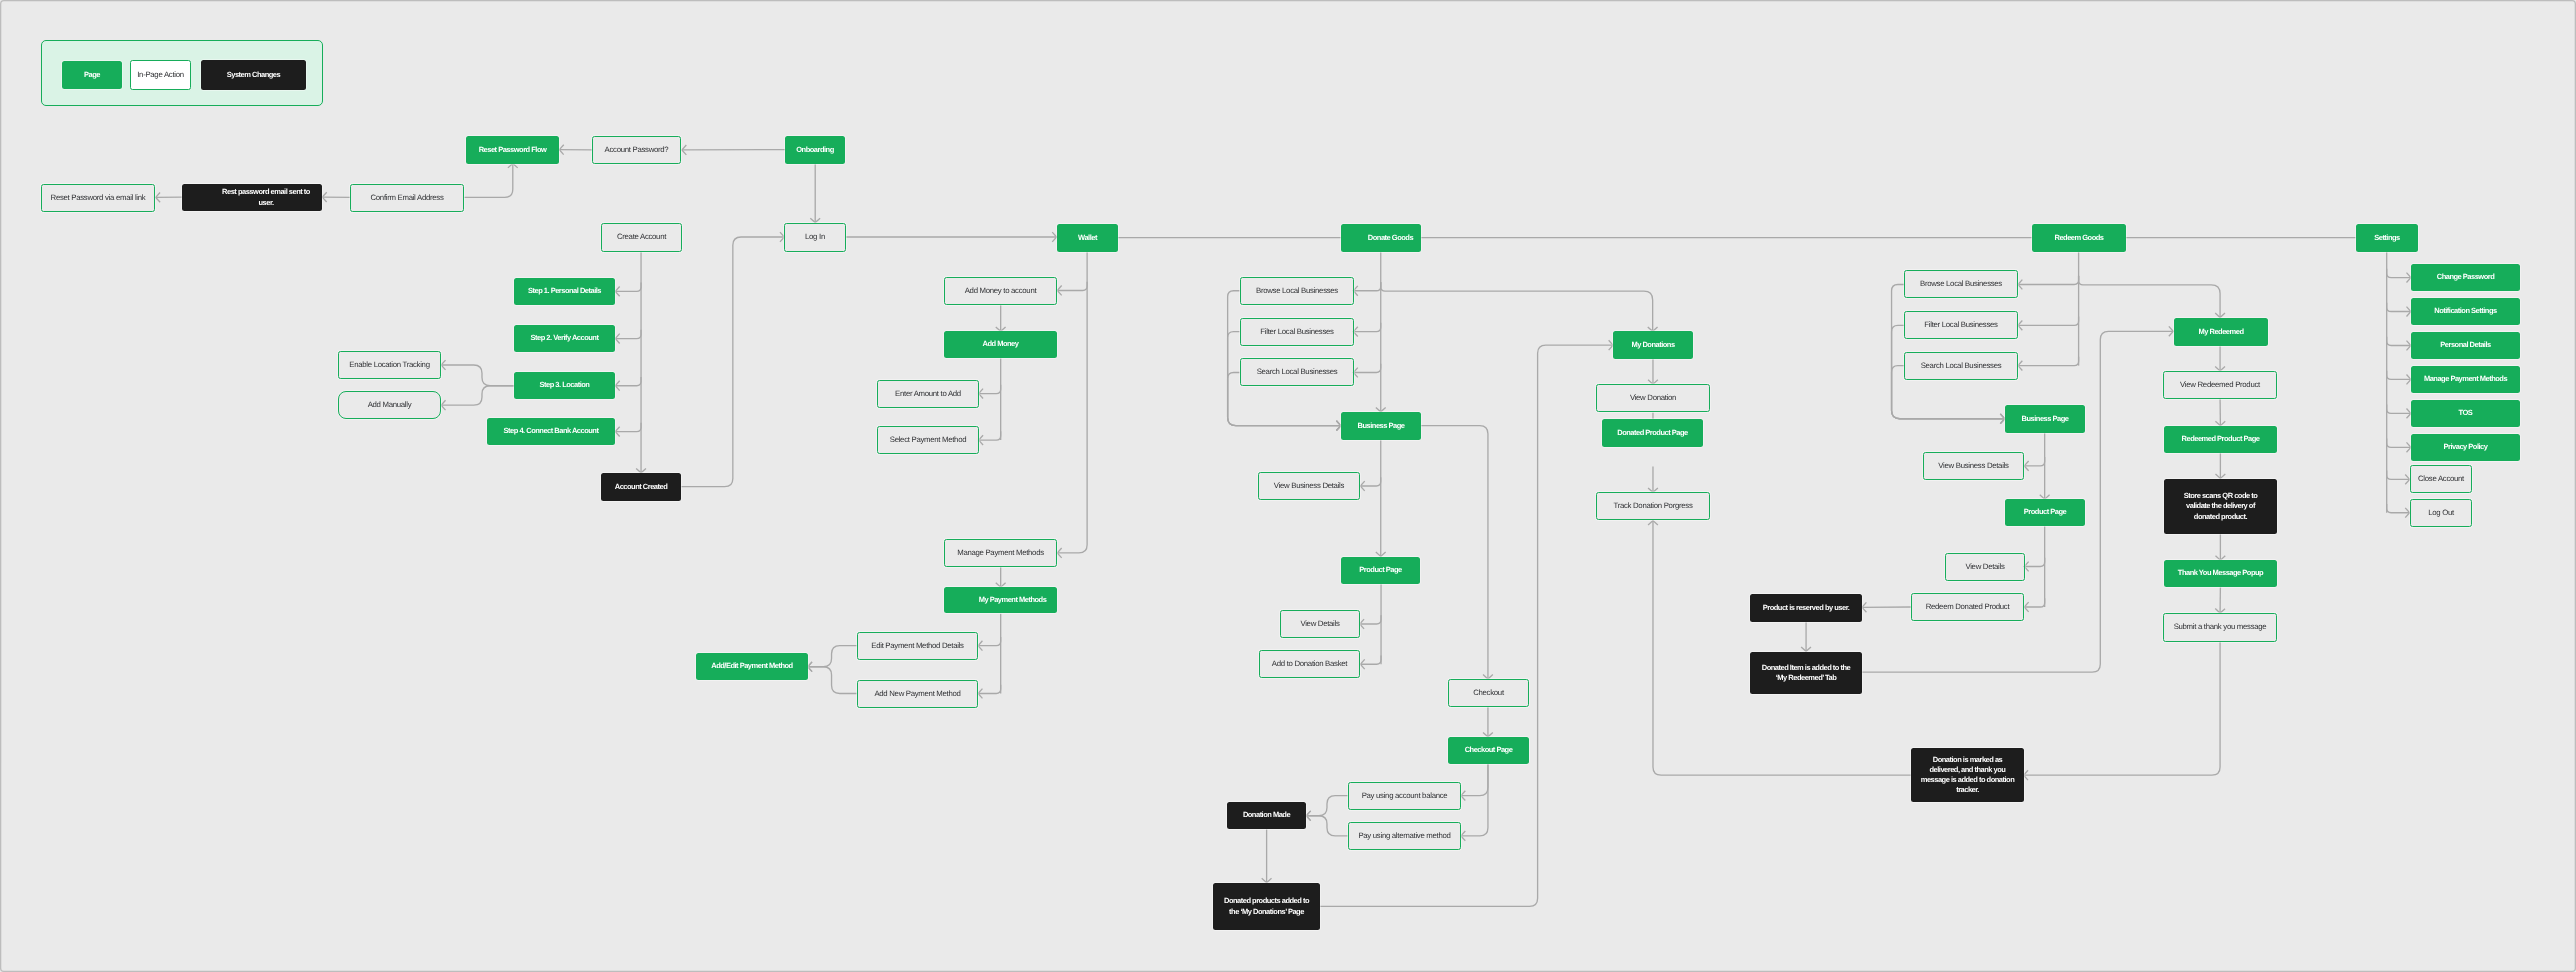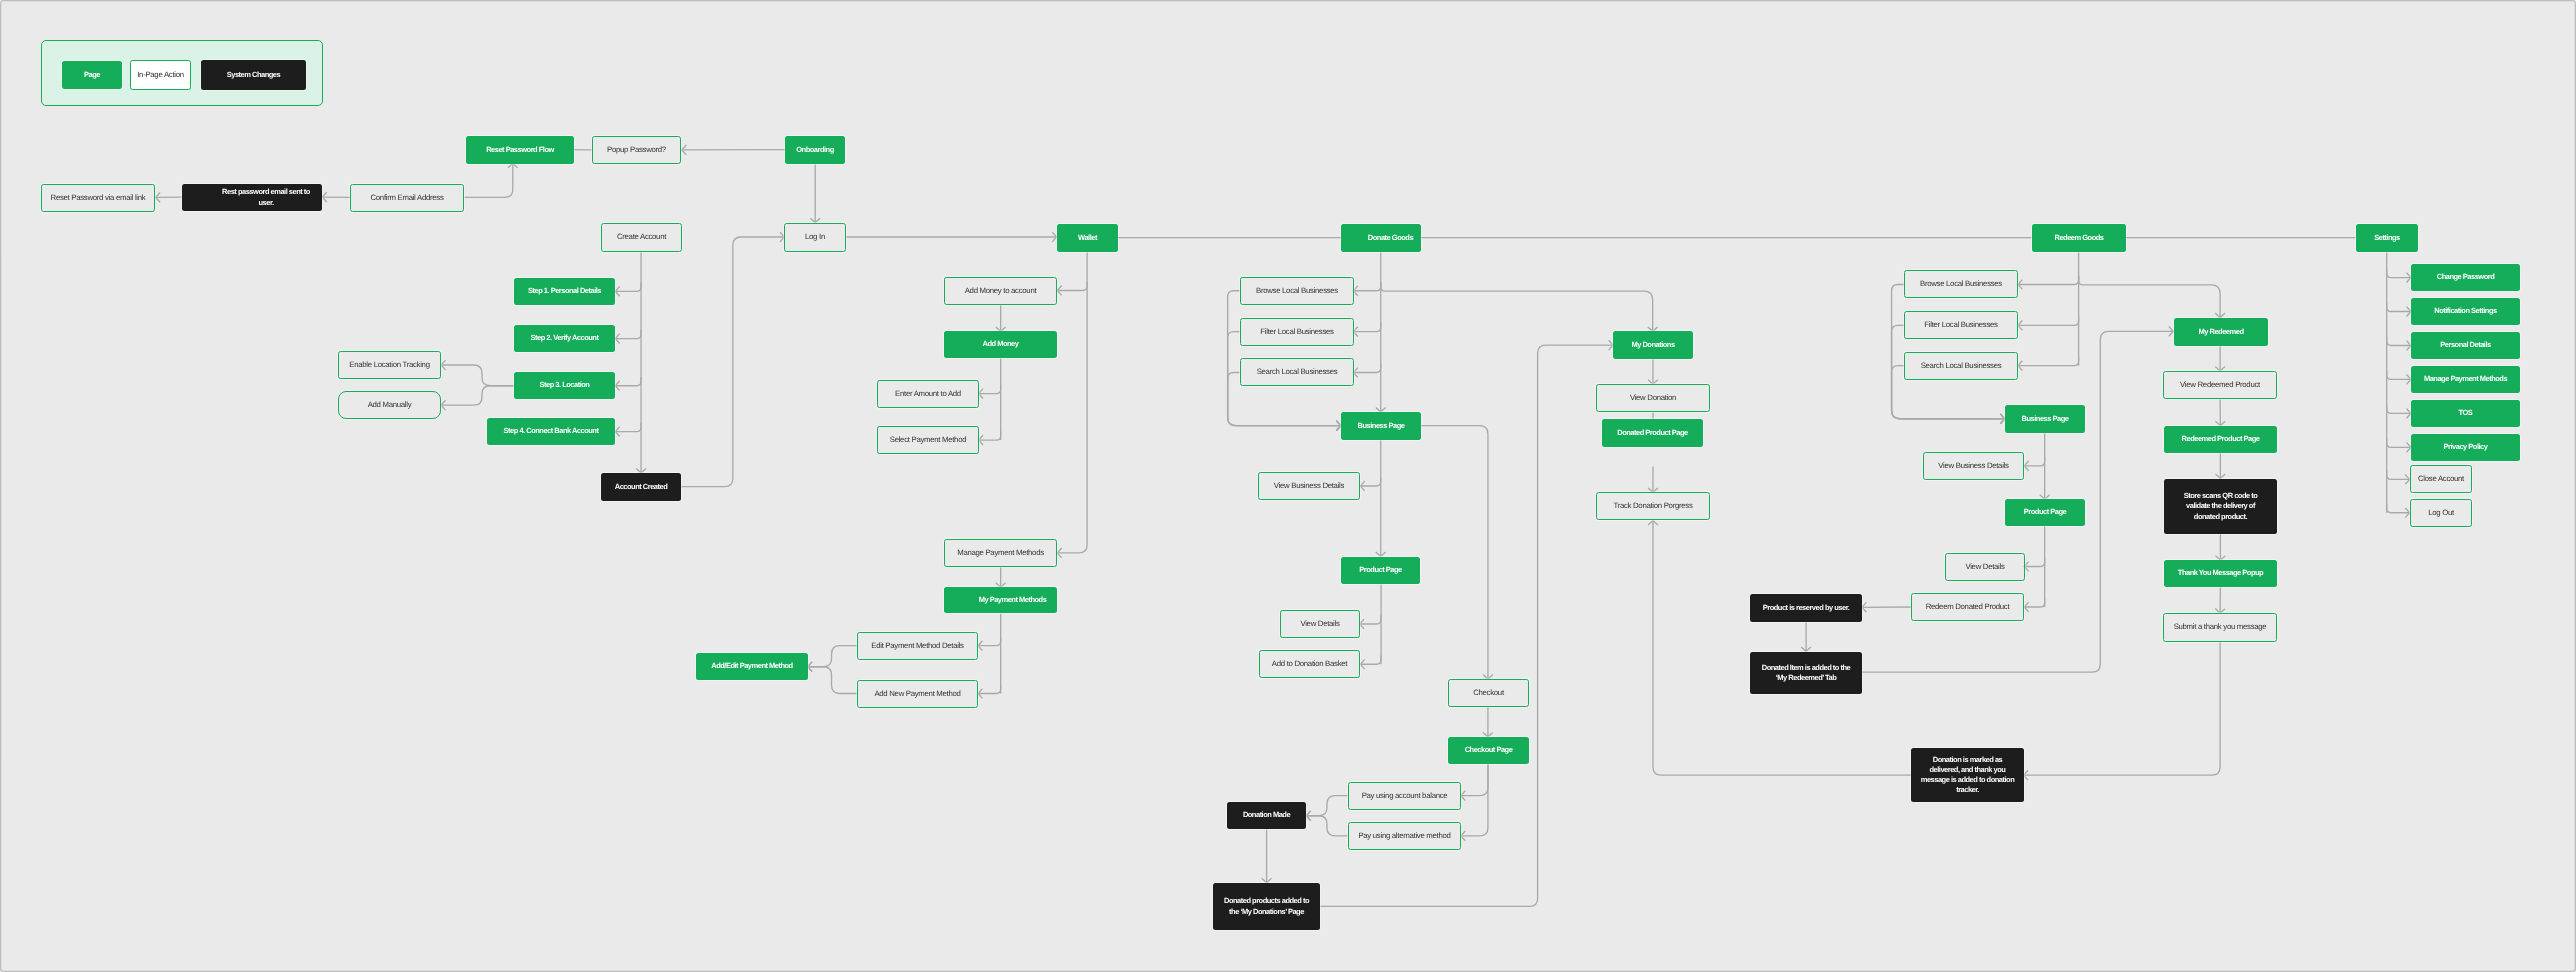--- a/index.html
+++ b/index.html
@@ -203,25 +203,25 @@
   <div id="nodes">
   <div class="node page" style="left:62px;top:61px;width:60px;height:28px;">
         <span class="lbl">Page</span>
       </div>
   <div class="node action-legend" style="left:130px;top:60px;width:61px;height:30px;">
         <span class="lbl">In-Page Action</span>
       </div>
   <div class="node system" style="left:201px;top:60px;width:105px;height:30px;">
         <span class="lbl">System Changes</span>
       </div>
-  <div class="node page" style="left:466px;top:136px;width:108px;height:28px;text-align:center;">
+  <div class="node page" style="left:466px;top:136px;width:93px;height:28px;text-align:center;">
         <span class="lbl">Reset Password Flow</span>
       </div>
   <div class="node action" style="left:592px;top:136px;width:89px;height:28px;">
-        <span class="lbl">Popup Password?</span>
+        <span class="lbl">Account Password?</span>
       </div>
   <div class="node page" style="left:785px;top:136px;width:60px;height:28px;">
         <span class="lbl">Onboarding</span>
       </div>
   <div class="node action" style="left:41px;top:184px;width:114px;height:28px;">
         <span class="lbl">Reset Password via email link</span>
       </div>
   <div class="node system" style="left:182px;top:184px;width:140px;height:27px;padding-left:28px;">
         <span class="lbl">Rest password email sent to user.</span>
       </div>

